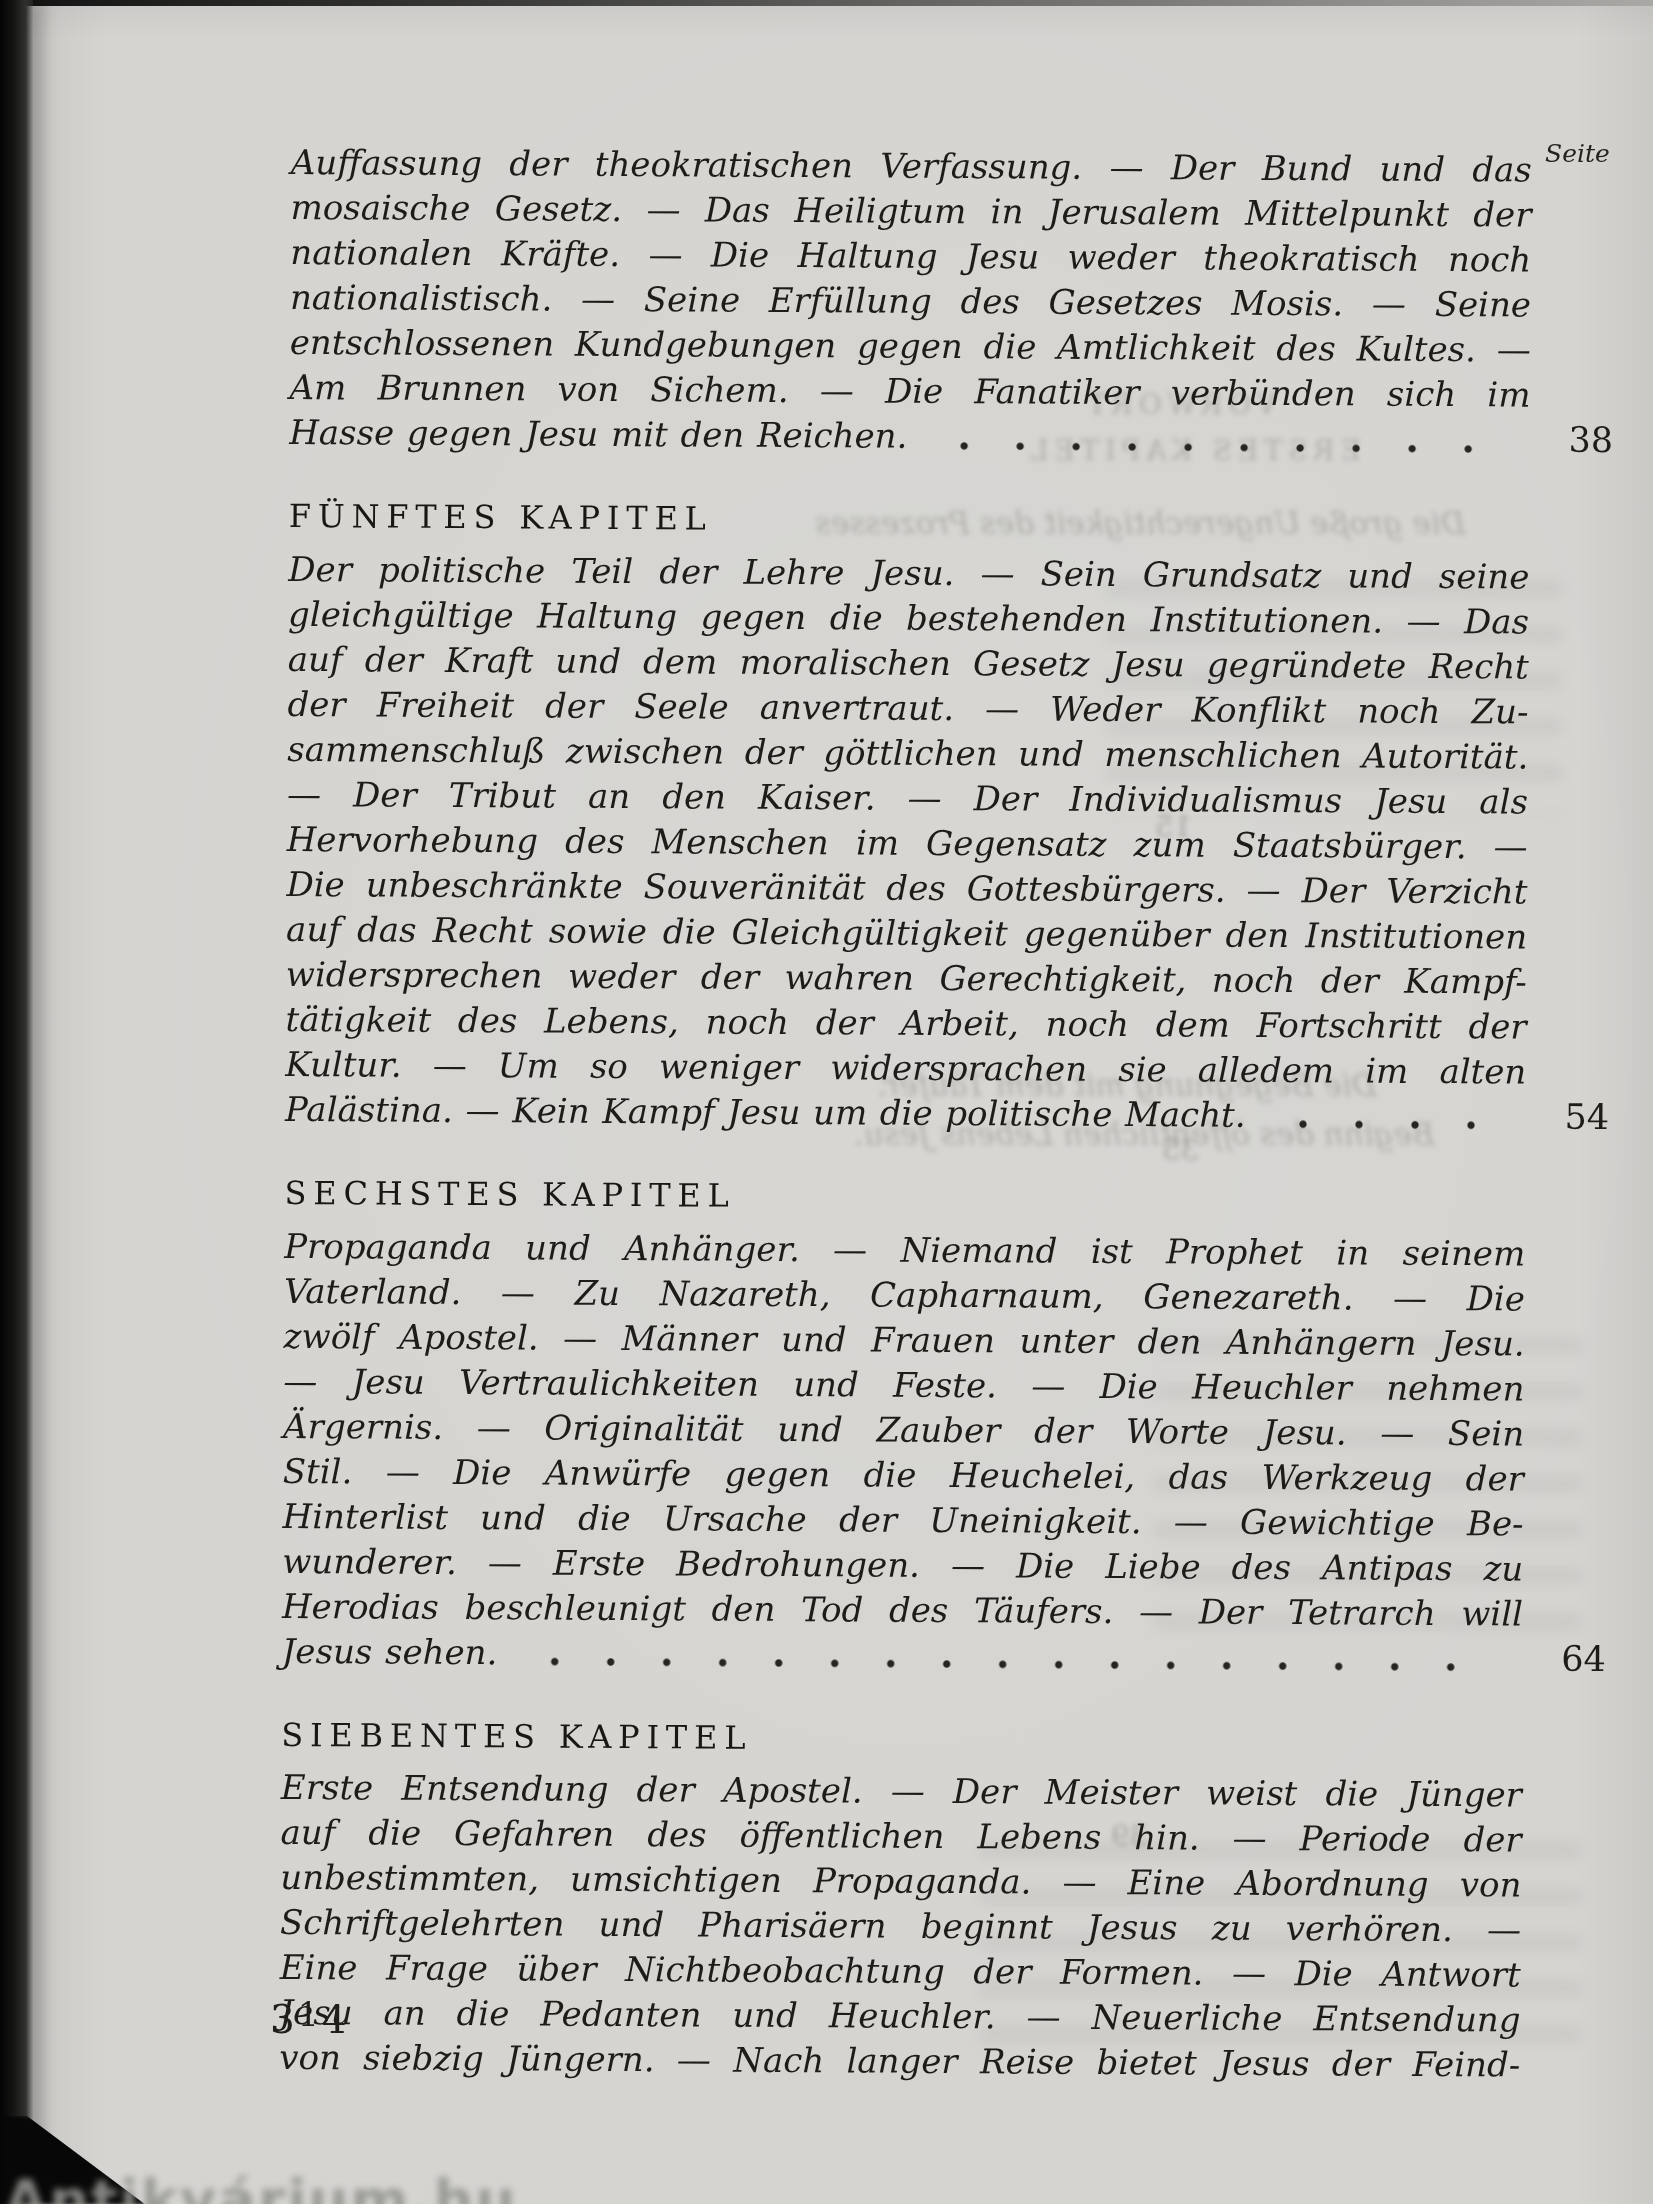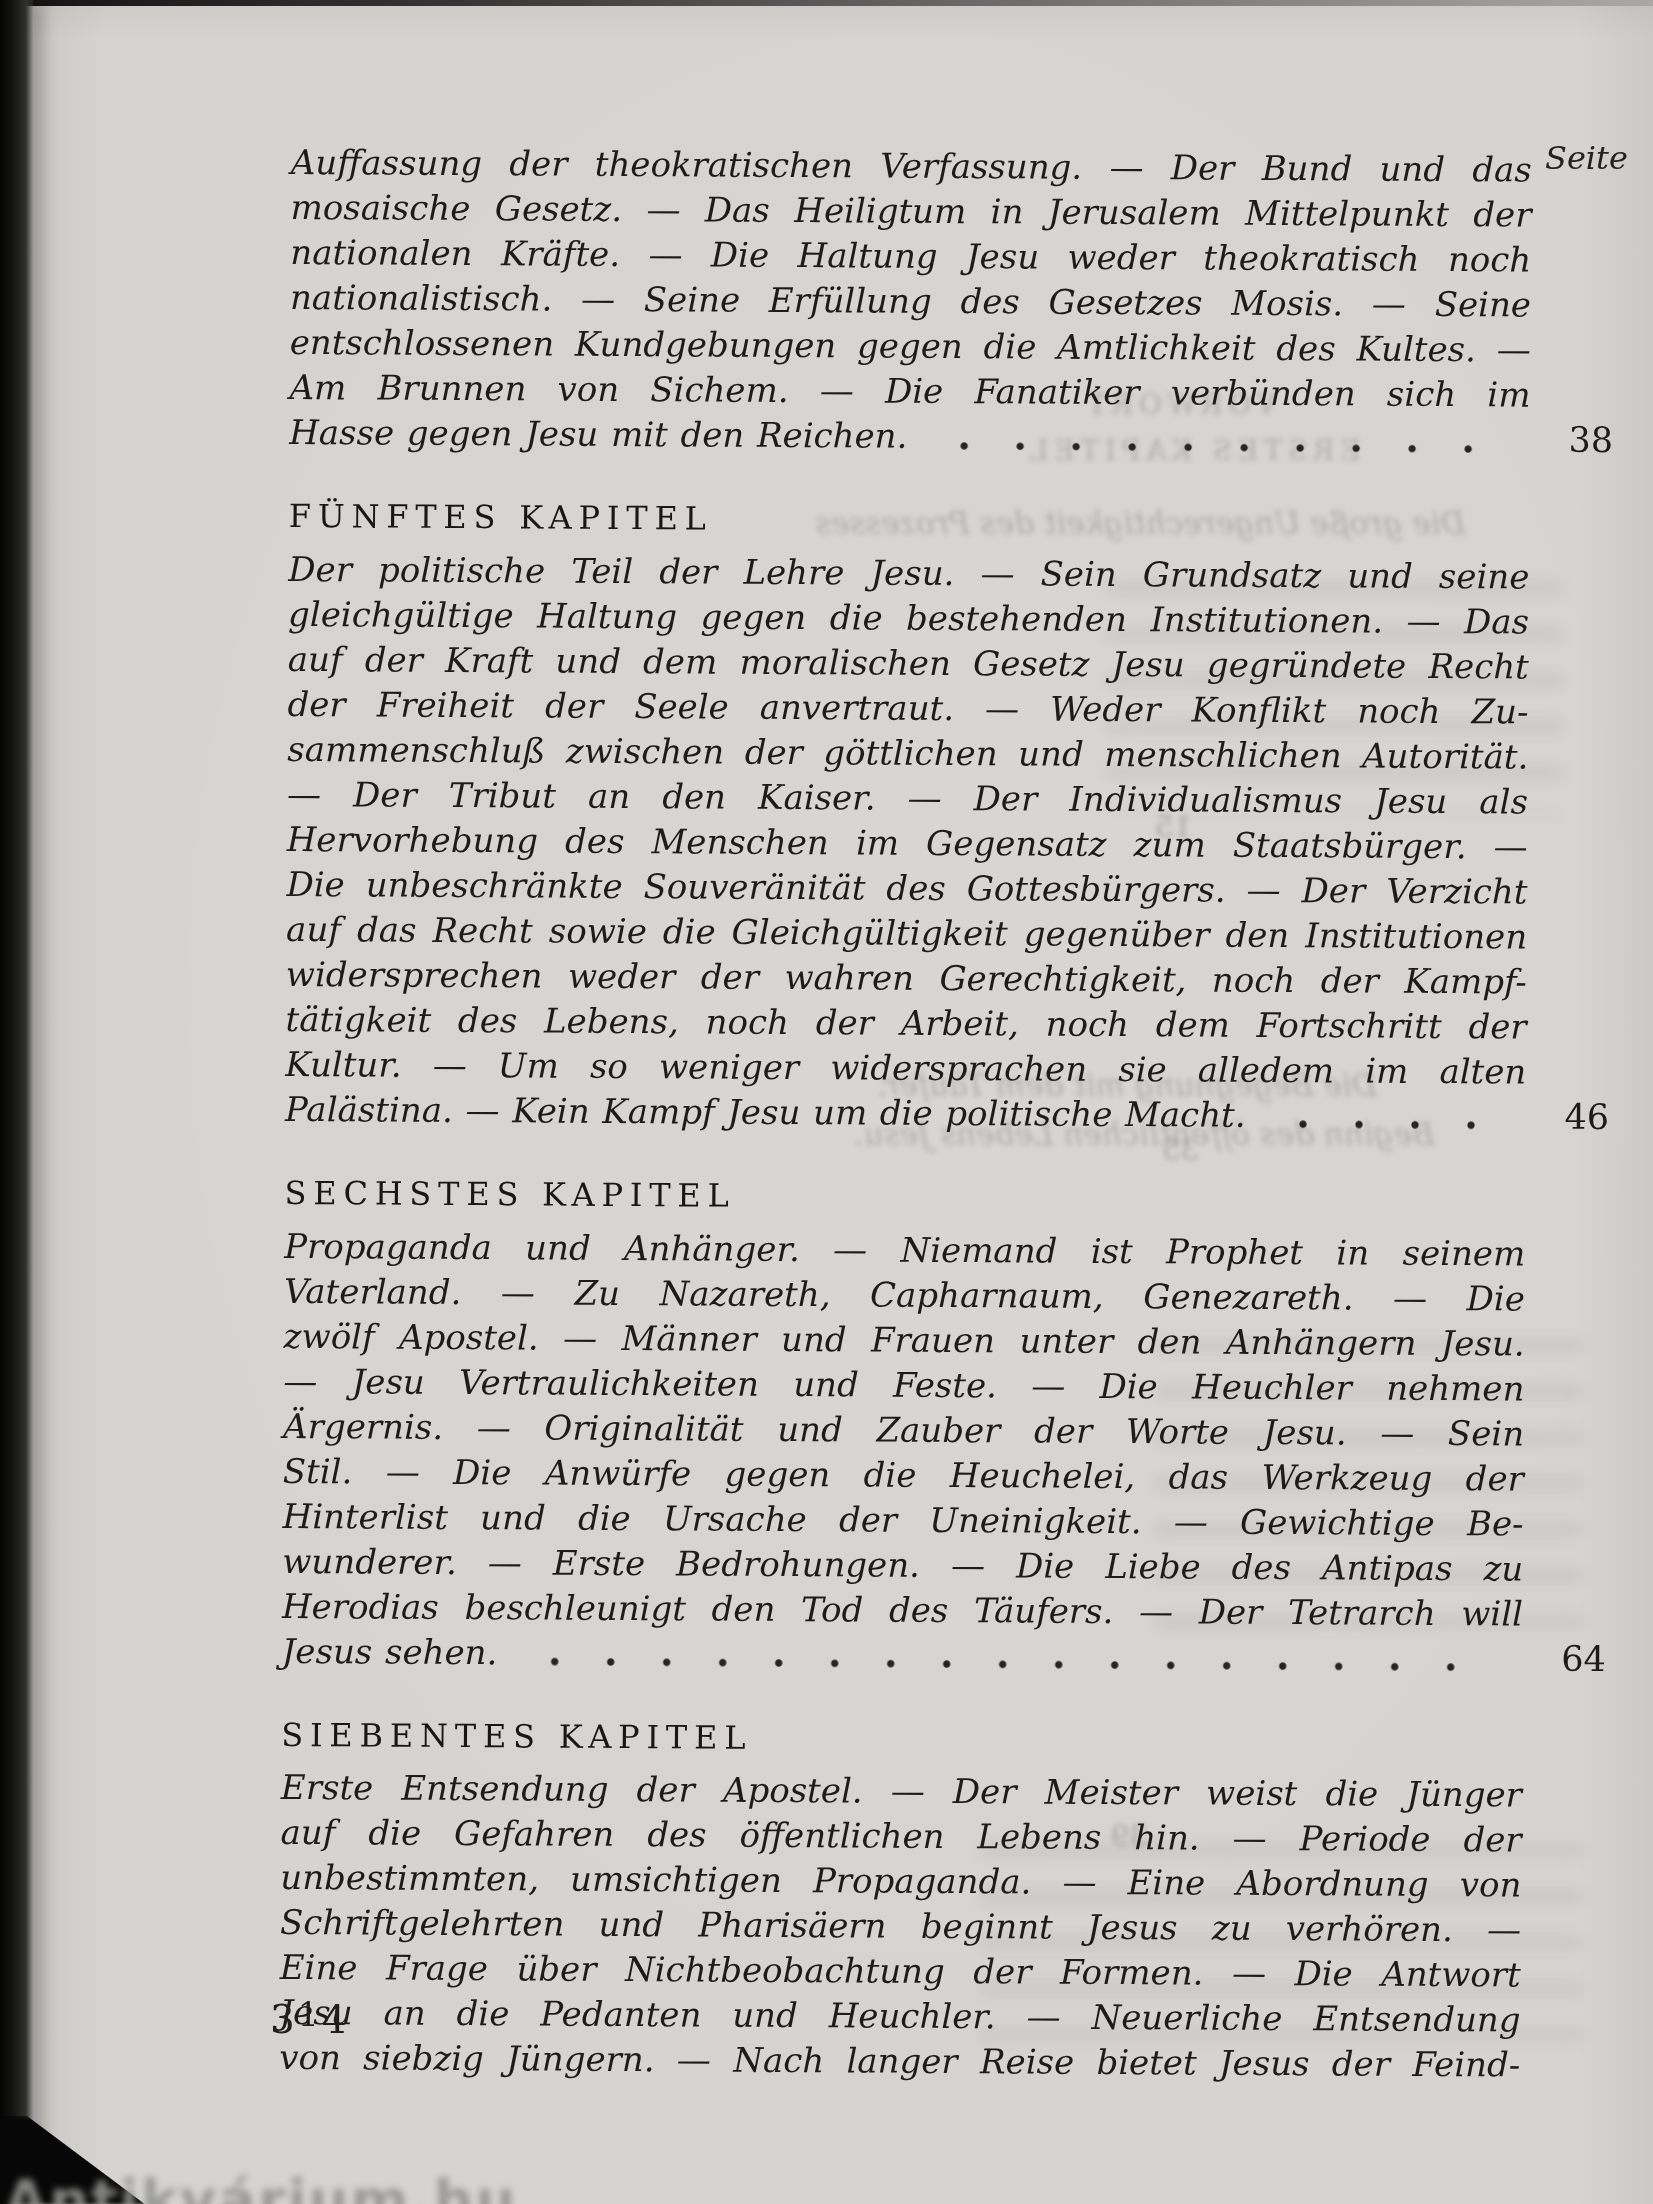--- a/index.html
+++ b/index.html
@@ -23,21 +23,21 @@
     position:absolute;top:0;left:0;right:0;height:5.8px;
     background:linear-gradient(to right,#000 0%,#222221 25%,#6b6a68 65%,#a7a6a3 100%);
     filter:blur(0.6px);opacity:.9;
   }
   .corner-wedge{
     position:absolute;left:0;bottom:0;width:146px;height:89px;background:#070707;
     clip-path:polygon(0 0, 27px 0, 146px 100%, 0 100%);
     filter:blur(1.9px);
   }
   .seite-label{
-    position:absolute;left:1545px;top:139px;font-style:italic;font-size:32px;color:#24231f;
+    position:absolute;left:1545px;top:139px;font-style:italic;font-size:25px;color:#24231f;
   }
   .content{
     position:absolute;left:291px;top:140px;width:1324px;color:#1d1c19;
     transform:rotate(0.35deg);transform-origin:0 0;
   }
   .toc-line{
     font-style:italic;font-size:34px;line-height:45px;height:45px;
     text-align:justify;text-align-last:justify;padding-right:83px;
     word-spacing:1.9px;overflow:visible;
   }
@@ -124,21 +124,21 @@
       <div class="toc-line">— Der Tribut an den Kaiser. — Der Individualismus Jesu als</div>
       <div class="toc-line">Hervorhebung des Menschen im Gegensatz zum Staatsbürger. —</div>
       <div class="toc-line">Die unbeschränkte Souveränität des Gottesbürgers. — Der Verzicht</div>
       <div class="toc-line">auf das Recht sowie die Gleichgültigkeit gegenüber den Institutionen</div>
       <div class="toc-line">widersprechen weder der wahren Gerechtigkeit, noch der Kampf-</div>
       <div class="toc-line">tätigkeit des Lebens, noch der Arbeit, noch dem Fortschritt der</div>
       <div class="toc-line">Kultur. — Um so weniger widersprachen sie alledem im alten</div>
       <div class="toc-lastline">
         <div class="txt">Palästina. — Kein Kampf Jesu um die politische Macht.</div>
         <div class="leader"></div>
-        <div class="pageno">46</div>
+        <div class="pageno">54</div>
       </div>
       <div class="toc-heading">SECHSTES KAPITEL</div>
       <div class="toc-line">Propaganda und Anhänger. — Niemand ist Prophet in seinem</div>
       <div class="toc-line">Vaterland. — Zu Nazareth, Capharnaum, Genezareth. — Die</div>
       <div class="toc-line">zwölf Apostel. — Männer und Frauen unter den Anhängern Jesu.</div>
       <div class="toc-line">— Jesu Vertraulichkeiten und Feste. — Die Heuchler nehmen</div>
       <div class="toc-line">Ärgernis. — Originalität und Zauber der Worte Jesu. — Sein</div>
       <div class="toc-line">Stil. — Die Anwürfe gegen die Heuchelei, das Werkzeug der</div>
       <div class="toc-line">Hinterlist und die Ursache der Uneinigkeit. — Gewichtige Be-</div>
       <div class="toc-line">wunderer. — Erste Bedrohungen. — Die Liebe des Antipas zu</div>

